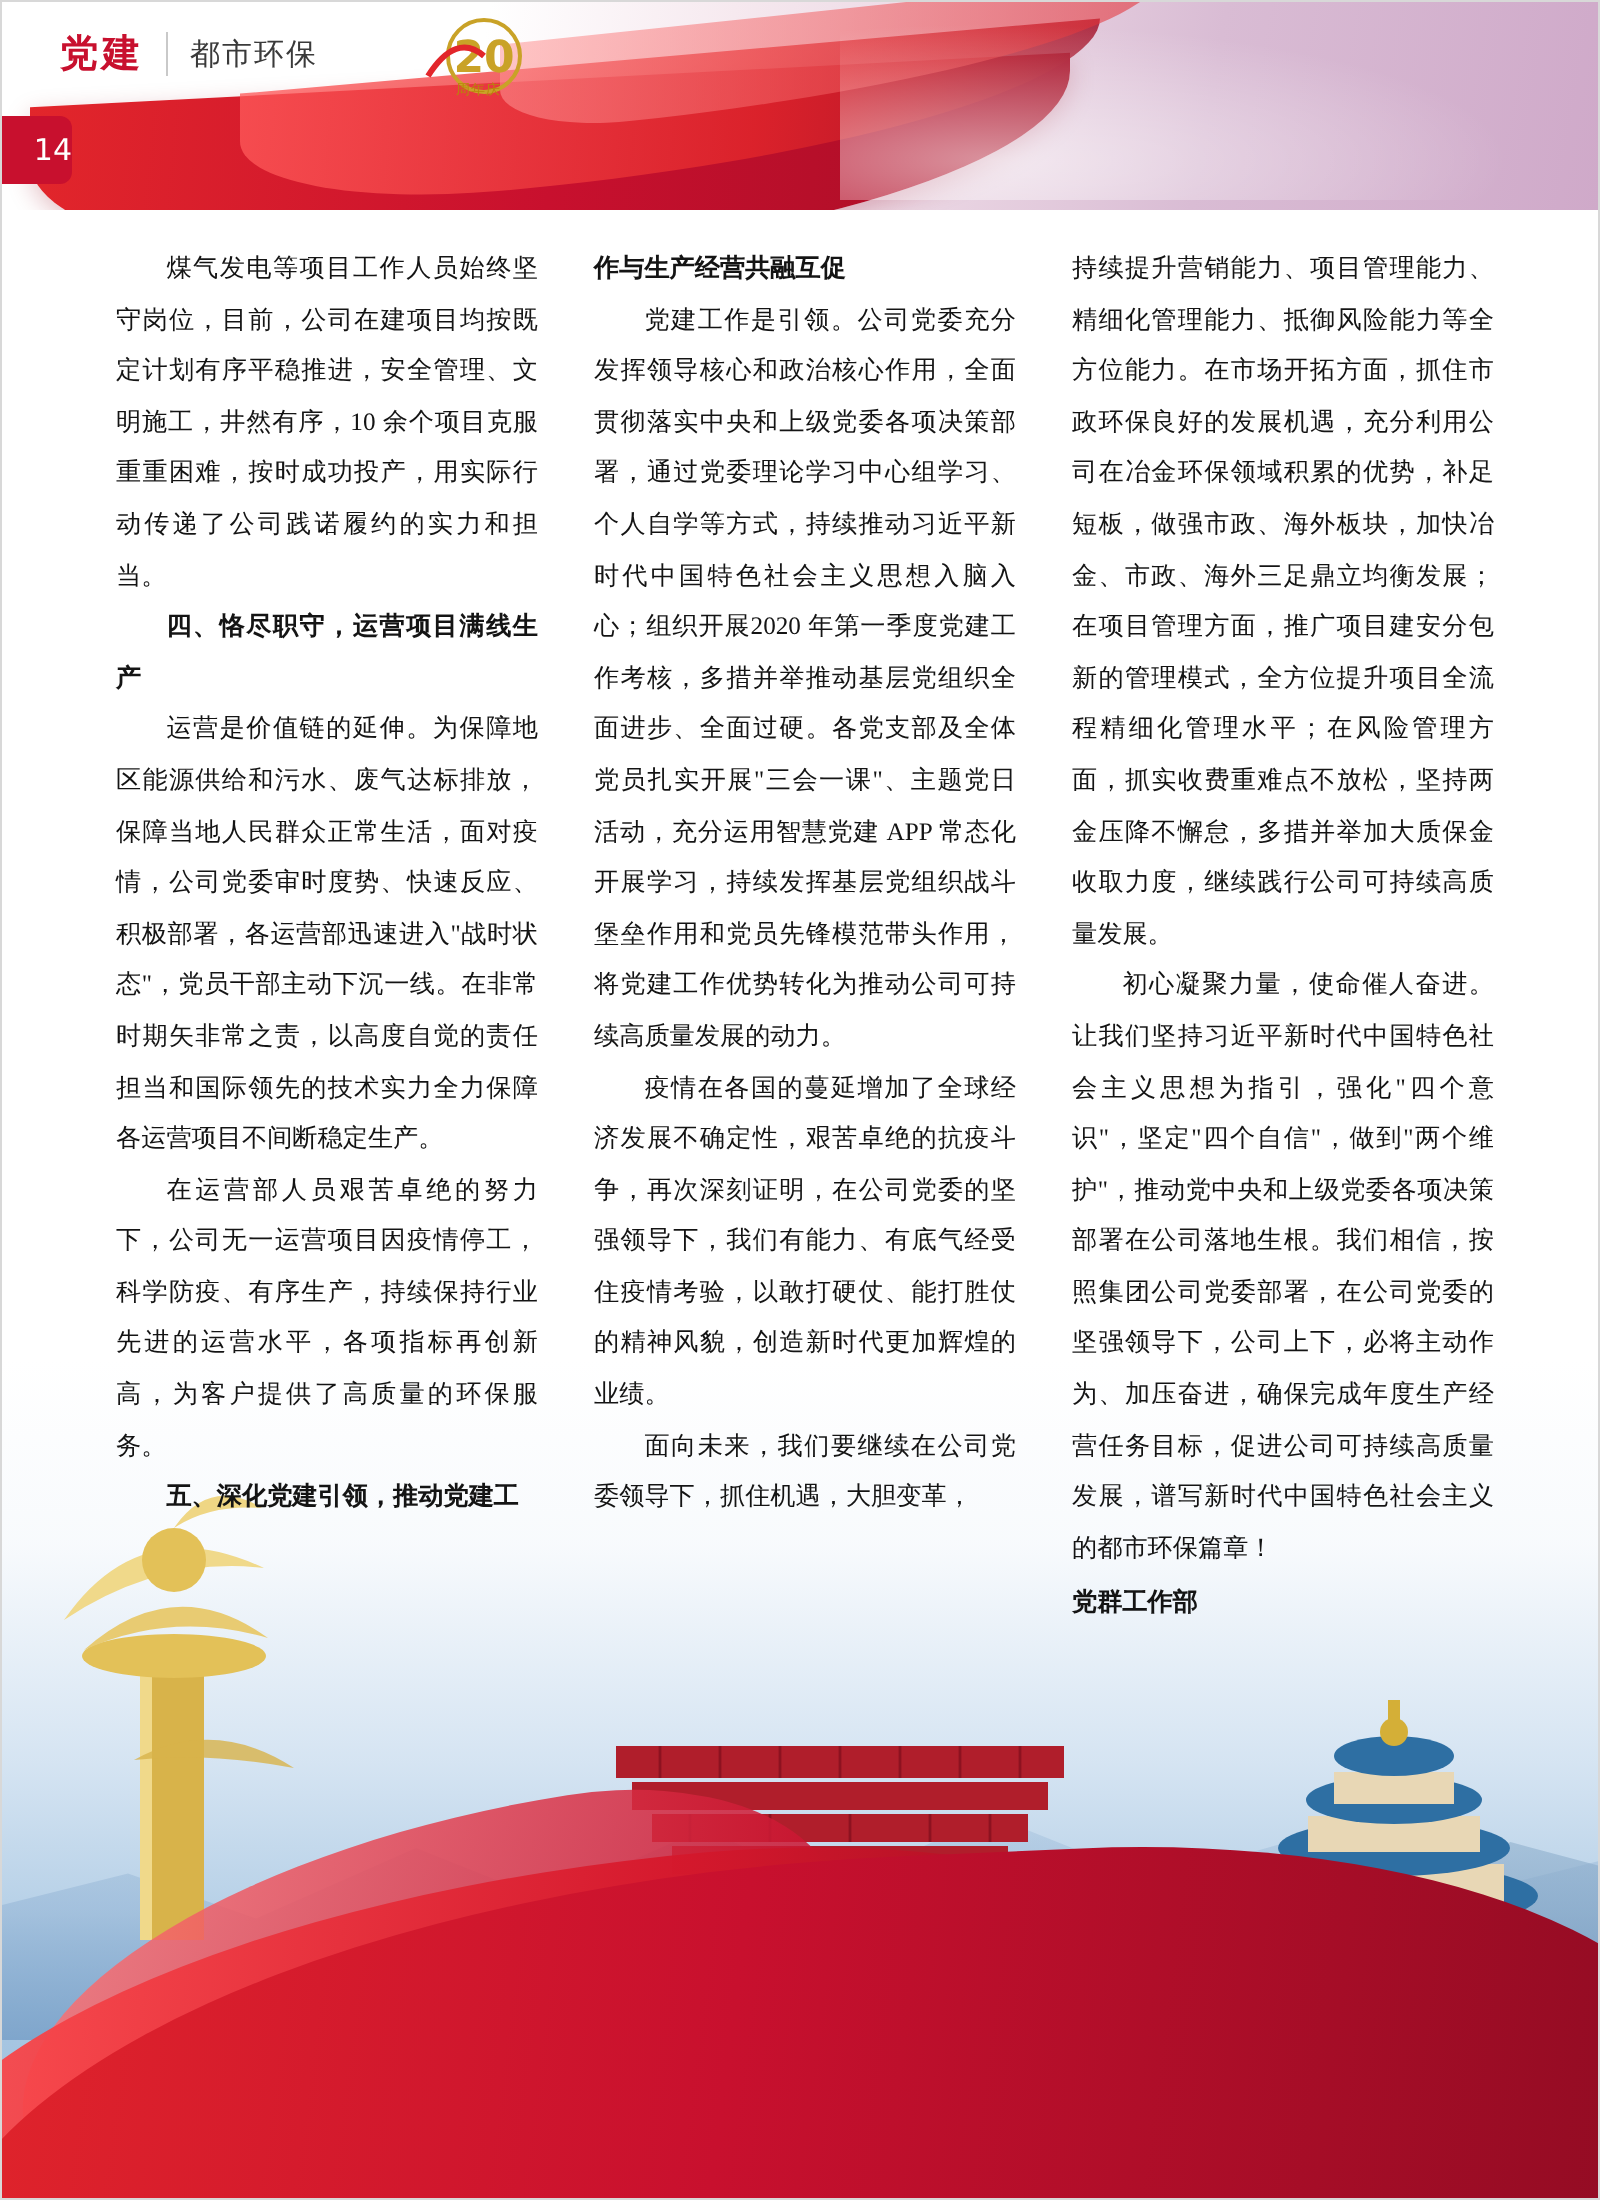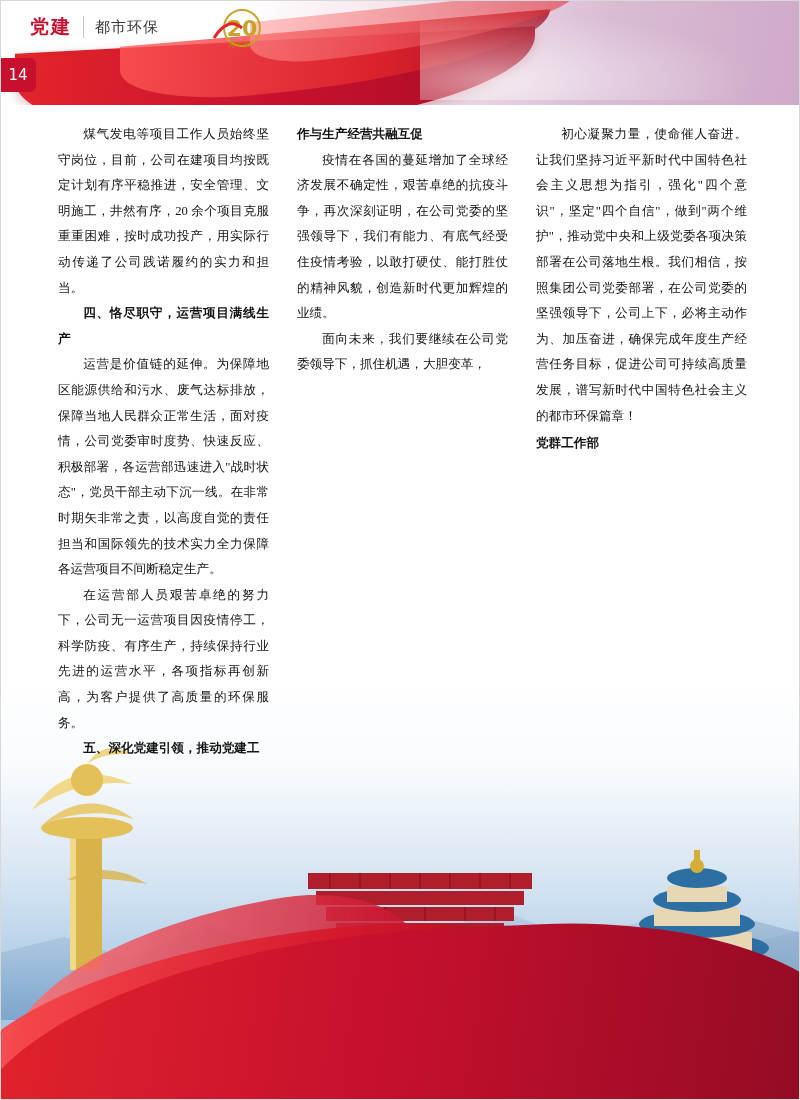--- a/index.html
+++ b/index.html
@@ -108,21 +108,21 @@
     left: 0px; top: 58px;
     width: 36px; height: 34px;
     background: #c8102e;
     border-radius: 0 6px 6px 0;
   }
   .page-num {
     position: absolute;
     left: 0px; top: 58px;
     width: 36px; height: 34px;
     line-height: 34px;
-    text-align: center;
+    text-align: right;
     color: #ffffff;
     font-size: 15px;
     font-family: "DejaVu Sans", "Liberation Sans", sans-serif;
   }
 
   
   .columns {
     position: absolute;
     top: 122px;
     left: 58px;
@@ -338,33 +338,35 @@
     </svg>
 
     <div class="ribbon-c"></div>
     <div class="ribbon-d"></div>
     <div class="ribbon-b"></div>
     <div class="ribbon-a"></div>
   </div>
 
   <div class="columns">
     <div class="col">
-      <p>煤气发电等项目工作人员始终坚守岗位，目前，公司在建项目均按既定计划有序平稳推进，安全管理、文明施工，井然有序，20 余个项目克服重重困难，按时成功投产，用实际行动传递了公司践诺履约的实力和担当。</p>
+      <p>煤气发电等项目工作人员始终坚守岗位，目前，公司在建项目均按既定计划有序平稳推进，安全管理、文明施工，井然有序，10 余个项目克服重重困难，按时成功投产，用实际行动传递了公司践诺履约的实力和担当。</p>
       <p class="heading">四、恪尽职守，运营项目满线生产</p>
       <p>运营是价值链的延伸。为保障地区能源供给和污水、废气达标排放，保障当地人民群众正常生活，面对疫情，公司党委审时度势、快速反应、积极部署，各运营部迅速进入"战时状态"，党员干部主动下沉一线。在非常时期矢非常之责，以高度自觉的责任担当和国际领先的技术实力全力保障各运营项目不间断稳定生产。</p>
       <p>在运营部人员艰苦卓绝的努力下，公司无一运营项目因疫情停工，科学防疫、有序生产，持续保持行业先进的运营水平，各项指标再创新高，为客户提供了高质量的环保服务。</p>
       <p class="heading">五、深化党建引领，推动党建工</p>
     </div>
 
     <div class="col">
       <p class="heading-noind">作与生产经营共融互促</p>
+      <p>党建工作是引领。公司党委充分发挥领导核心和政治核心作用，全面贯彻落实中央和上级党委各项决策部署，通过党委理论学习中心组学习、个人自学等方式，持续推动习近平新时代中国特色社会主义思想入脑入心；组织开展2020 年第一季度党建工作考核，多措并举推动基层党组织全面进步、全面过硬。各党支部及全体党员扎实开展"三会一课"、主题党日活动，充分运用智慧党建 APP 常态化开展学习，持续发挥基层党组织战斗堡垒作用和党员先锋模范带头作用，将党建工作优势转化为推动公司可持续高质量发展的动力。</p>
       <p>疫情在各国的蔓延增加了全球经济发展不确定性，艰苦卓绝的抗疫斗争，再次深刻证明，在公司党委的坚强领导下，我们有能力、有底气经受住疫情考验，以敢打硬仗、能打胜仗的精神风貌，创造新时代更加辉煌的业绩。</p>
       <p>面向未来，我们要继续在公司党委领导下，抓住机遇，大胆变革，</p>
     </div>
 
     <div class="col">
+      <p style="text-indent:0">持续提升营销能力、项目管理能力、精细化管理能力、抵御风险能力等全方位能力。在市场开拓方面，抓住市政环保良好的发展机遇，充分利用公司在冶金环保领域积累的优势，补足短板，做强市政、海外板块，加快冶金、市政、海外三足鼎立均衡发展；在项目管理方面，推广项目建安分包新的管理模式，全方位提升项目全流程精细化管理水平；在风险管理方面，抓实收费重难点不放松，坚持两金压降不懈怠，多措并举加大质保金收取力度，继续践行公司可持续高质量发展。</p>
       <p>初心凝聚力量，使命催人奋进。让我们坚持习近平新时代中国特色社会主义思想为指引，强化"四个意识"，坚定"四个自信"，做到"两个维护"，推动党中央和上级党委各项决策部署在公司落地生根。我们相信，按照集团公司党委部署，在公司党委的坚强领导下，公司上下，必将主动作为、加压奋进，确保完成年度生产经营任务目标，促进公司可持续高质量发展，谱写新时代中国特色社会主义的都市环保篇章！</p>
       <p class="sign">党群工作部</p>
     </div>
   </div>
 
   <div class="page-border"></div>
 </div>
 
 </body></html>

